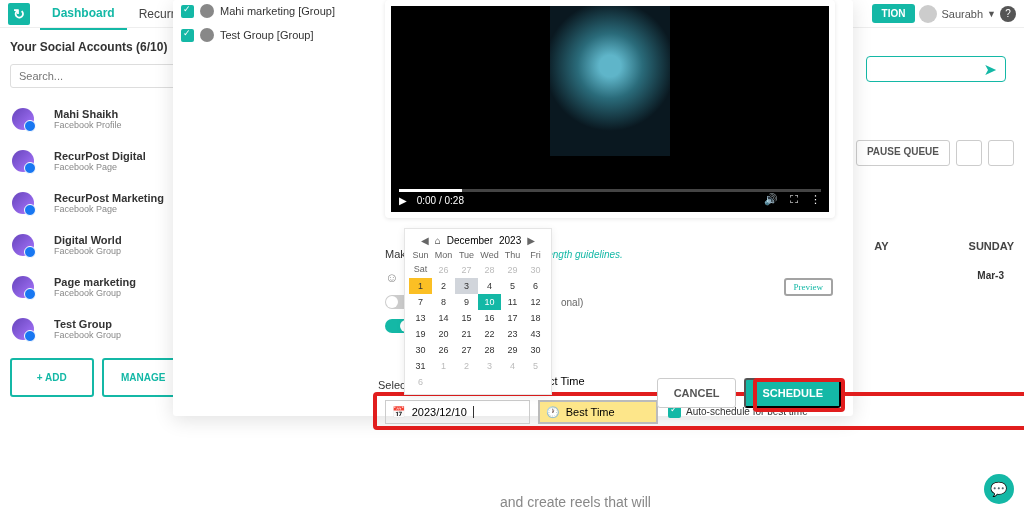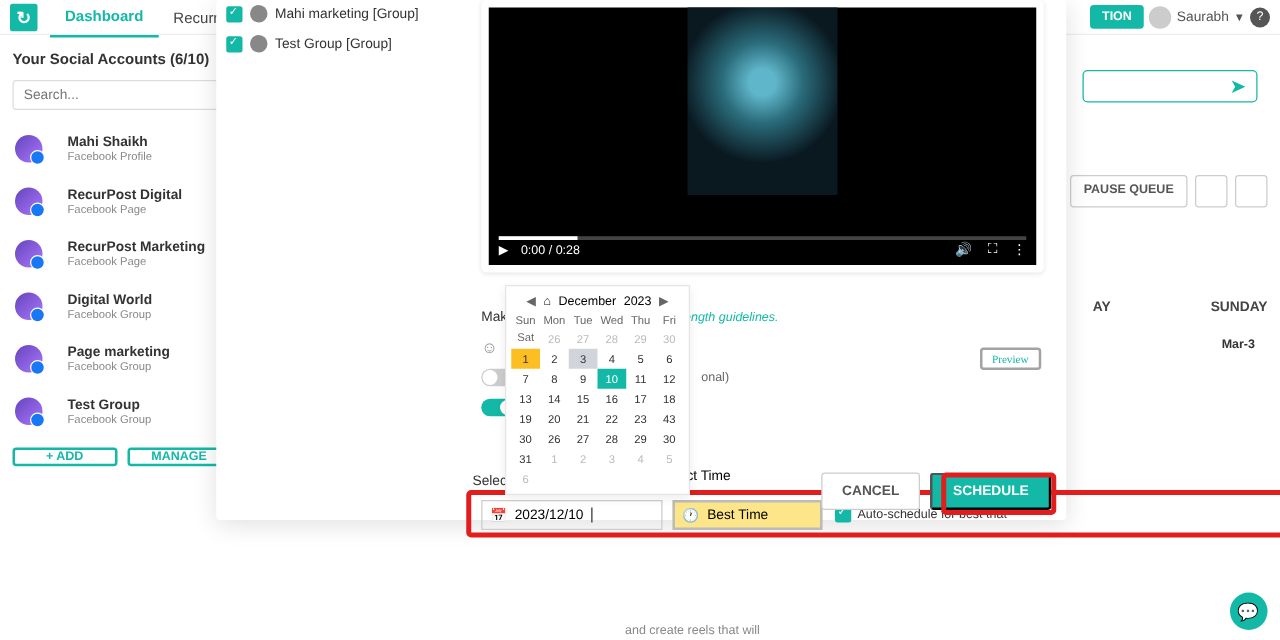--- a/index.html
+++ b/index.html
@@ -17,21 +17,21 @@
 
 .sidebar { position: absolute; left: 0; top: 28px; width: 195px; padding: 12px 10px; background: #fff; }
 .sidebar-title { font-size: 12px; font-weight: 600; color: #333; margin-bottom: 10px; }
 .search-input { width: 100%; border: 1px solid #ddd; border-radius: 3px; padding: 5px 8px; font-size: 11px; margin-bottom: 14px; }
 .acct { display: flex; align-items: center; gap: 20px; padding: 6px 2px; margin-bottom: 8px; }
 .acct-av { width: 22px; height: 22px; border-radius: 50%; background: linear-gradient(135deg,#64b,#a7f); flex-shrink: 0; position: relative; }
 .acct-av::after { content:''; position:absolute; bottom:-2px; right:-2px; width:10px; height:10px; background:#1877f2; border-radius:50%; border:1px solid #fff; }
 .acct-name { font-size: 11px; font-weight: 600; color: #333; }
 .acct-sub { font-size: 9px; color: #888; }
 .side-btns { display: flex; gap: 8px; margin-top: 12px; }
-.side-btn { flex:1; border: 2px solid #14b8a6; color: #14b8a6; background:#fff; font-size: 10px; font-weight: 600; padding: 0; border-radius: 3px; text-align: center; }
+.side-btn { flex:1; border: 2px solid #14b8a6; color: #14b8a6; background:#fff; font-size: 10px; font-weight: 600; padding: 12px; border-radius: 3px; text-align: center; }
 .pill-btn { border:1px solid #ccc; color:#555; font-size:10px; padding:5px 10px; border-radius:3px; font-weight:600; }
 .icon-btn { border:1px solid #ccc; width:26px; height:26px; border-radius:3px; }
 .send-box { position:absolute; right:18px; top:56px; width:140px; height:26px; border:1px solid #14b8a6; border-radius:4px; display:flex; align-items:center; justify-content:flex-end; padding:0 8px; color:#14b8a6; }
 .cal-header { position:absolute; top:240px; right:10px; display:flex; gap:60px; font-size:11px; font-weight:600; color:#444; }
 .cal-header span:last-child { margin-left:20px; }
 .dec3 { position:absolute; top:270px; right:20px; font-size:10px; font-weight:600; color:#333; }
 .modal { position: absolute; left: 173px; top: 0; width: 680px; height: 416px; background: #fff; box-shadow: 0 4px 20px rgba(0,0,0,0.12); z-index: 10; border-radius: 3px; }
 
 
 .groups { position:absolute; left:8px; top:4px; }
@@ -82,21 +82,21 @@
 
 
 .footer { position:absolute; bottom:8px; right:12px; display:flex; gap:8px; }
 .cancel-btn { border:1px solid #ccc; background:#fff; color:#555; font-size:11px; font-weight:600; padding:7px 16px; border-radius:3px; }
 .sched-btn { background:#14b8a6; color:#fff; font-size:11px; font-weight:700; padding:7px 16px; border-radius:3px; }
 .redbox2 { position:absolute; bottom:4px; right:8px; width:92px; height:34px; border:4px solid #e11d1d; border-radius:4px; pointer-events:none; }
 
 
 .chat-fab { position:absolute; bottom:8px; right:10px; width:30px; height:30px; border-radius:50%; background:#14b8a6; z-index:2; display:flex; align-items:center; justify-content:center; color:#fff; font-size:14px; }
 
-.tiny-txt { position:absolute; bottom:2px; left:500px; font-size:10px; color:#888;text-align:right; }
+.tiny-txt { position:absolute; bottom:2px; left:500px; font-size:14px; color:#888;text-align:right; }
 </style>
 </head>
 <body>
 
 <div class="topnav">
   <div class="logo">↻</div>
   <div class="nav-item active">Dashboard</div>
   <div class="nav-item">Recurring P</div>
   <div class="nav-right">
     <div class="nav-btn">TION</div>
@@ -284,21 +284,21 @@
     <span>📅</span>
     <span>2023/12/10</span>
       <span style="border-left:1px solid #333;height:12px;animation:blink 1s infinite"></span>
   </div>
   <div class="time-field">
     <span>🕐</span>
     <span>Best Time</span>
   </div>
   <div class="auto-chk">
     <div class="chk"></div>
-    <span>Auto-schedule for best that</span>
+    <span>Auto-schedule for best time</span>
   </div>
 
   <div class="footer">
     <button class="cancel-btn">CANCEL</button>
     <button class="sched-btn">SCHEDULE</button>
   </div>
   <div class="redbox2"></div>
 </div>
 
 </body></html>

